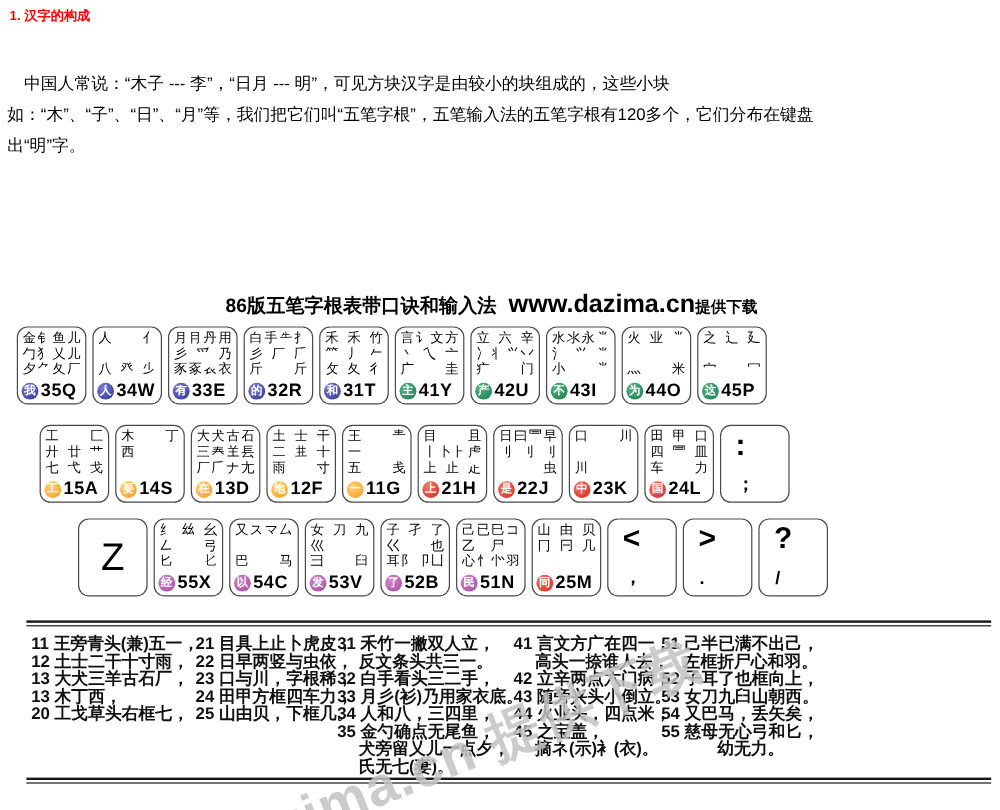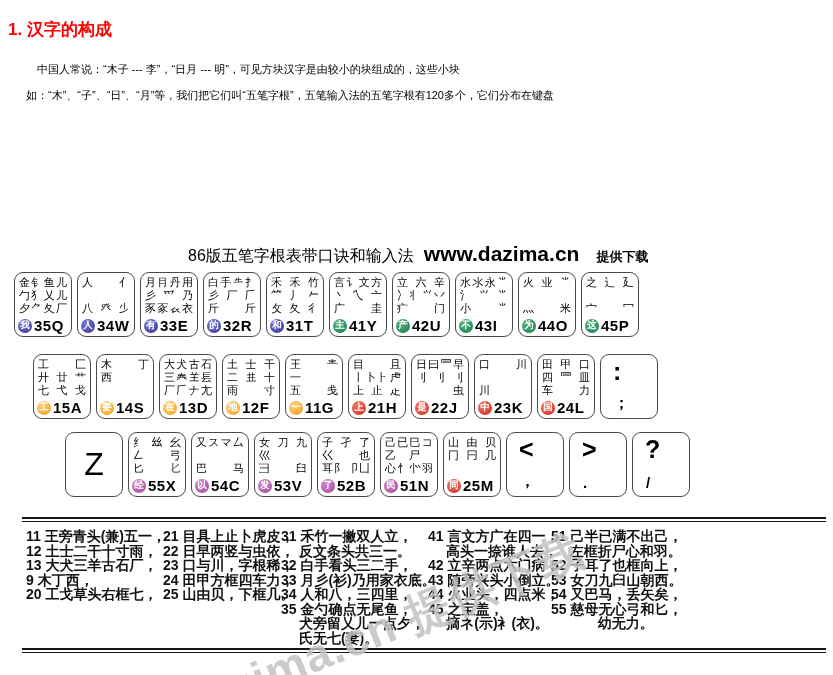--- a/index.html
+++ b/index.html
@@ -1,27 +1,27 @@
 <!DOCTYPE html>
 <html><head>
 <meta charset="utf-8">
 <style>
   html,body{margin:0;padding:0;}
   body{
     width:833px;height:675px;position:relative;overflow:hidden;
     background:#ffffff;color:#000;
     font-family:"Liberation Sans", sans-serif;
   }
-  .doc-title{position:absolute;left:8px;top:18px;font-size:17px;font-weight:bold;color:#fe0000;white-space:nowrap;}
+  .doc-title{position:absolute;left:8px;top:6px;font-size:11px;font-weight:bold;color:#fe0000;white-space:nowrap;}
   #para{position:absolute;left:6px;top:56px;}
-  .para-line{font-size:11px;line-height:26px;white-space:pre;margin-left:20px;}
+  .para-line{font-size:14px;line-height:26px;white-space:pre;}
   .kb-heading{position:absolute;left:188px;top:242px;white-space:nowrap;}
-  .kbh-main{font-size:16px;font-weight:normal;}
+  .kbh-main{font-size:16px;font-weight:bold;}
   .kbh-site{font-size:21px;font-weight:bold;margin-left:10px;}
-  .kbh-suffix{font-size:13px;font-weight:bold;margin-left:17px;}
+  .kbh-suffix{font-size:13px;font-weight:bold;margin-left:0;}
 
   .key-row{position:absolute;display:flex;gap:5px;}
   .row1{left:14px;top:272px;}
   .row2{left:33px;top:354px;}
   .row3{left:65px;top:432px;}
   .key{
     width:58px;height:65px;box-sizing:border-box;position:relative;
     border:1.5px solid #4a4a4a;border-radius:9px;background:#fff;
     padding:3px 4px;flex:0 0 auto;
   }
@@ -49,20 +49,21 @@
   }
 </style>
 </head>
 <body>
 
 <div class="doc-title">1. 汉字的构成</div>
 
 <div id="para">
     <div class="para-line">　中国人常说：“木子 --- 李”，“日月 --- 明”，可见方块汉字是由较小的块组成的，这些小块</div>
     <div class="para-line">如：“木”、“子”、“日”、“月”等，我们把它们叫“五笔字根”，五笔输入法的五笔字根有120多个，它们分布在键盘</div>
+    <div class="para-line">出“明”字。</div>
   </div>
 
 <div class="kb-heading">
   <span class="kbh-main">86版五笔字根表带口诀和输入法</span><span class="kbh-site">www.dazima.cn</span><span class="kbh-suffix">提供下载</span>
 </div>
 
 <div id="kb">
     <div class="key-row row1">
       <div class="key">
         <div class="roots">
@@ -645,21 +646,21 @@
       </div>
     </div>
   </div>
 
 <div class="dline" id="dline-top"></div>
 <div id="mnemonic">
     <div class="mn-col" style="left: 26px;">
       <div class="mn-line">11 王旁青头(兼)五一，</div>
       <div class="mn-line">12 土士二干十寸雨，</div>
       <div class="mn-line">13 大犬三羊古石厂，</div>
-      <div class="mn-line">9 木丁西，</div>
+      <div class="mn-line">13 木丁西，</div>
       <div class="mn-line">20 工戈草头右框七，</div>
     </div>
     <div class="mn-col" style="left: 163px;">
       <div class="mn-line">21 目具上止卜虎皮，</div>
       <div class="mn-line">22 日早两竖与虫依，</div>
       <div class="mn-line">23 口与川，字根稀，</div>
       <div class="mn-line">24 田甲方框四车力，</div>
       <div class="mn-line">25 山由贝，下框几。</div>
     </div>
     <div class="mn-col" style="left: 281px;">

